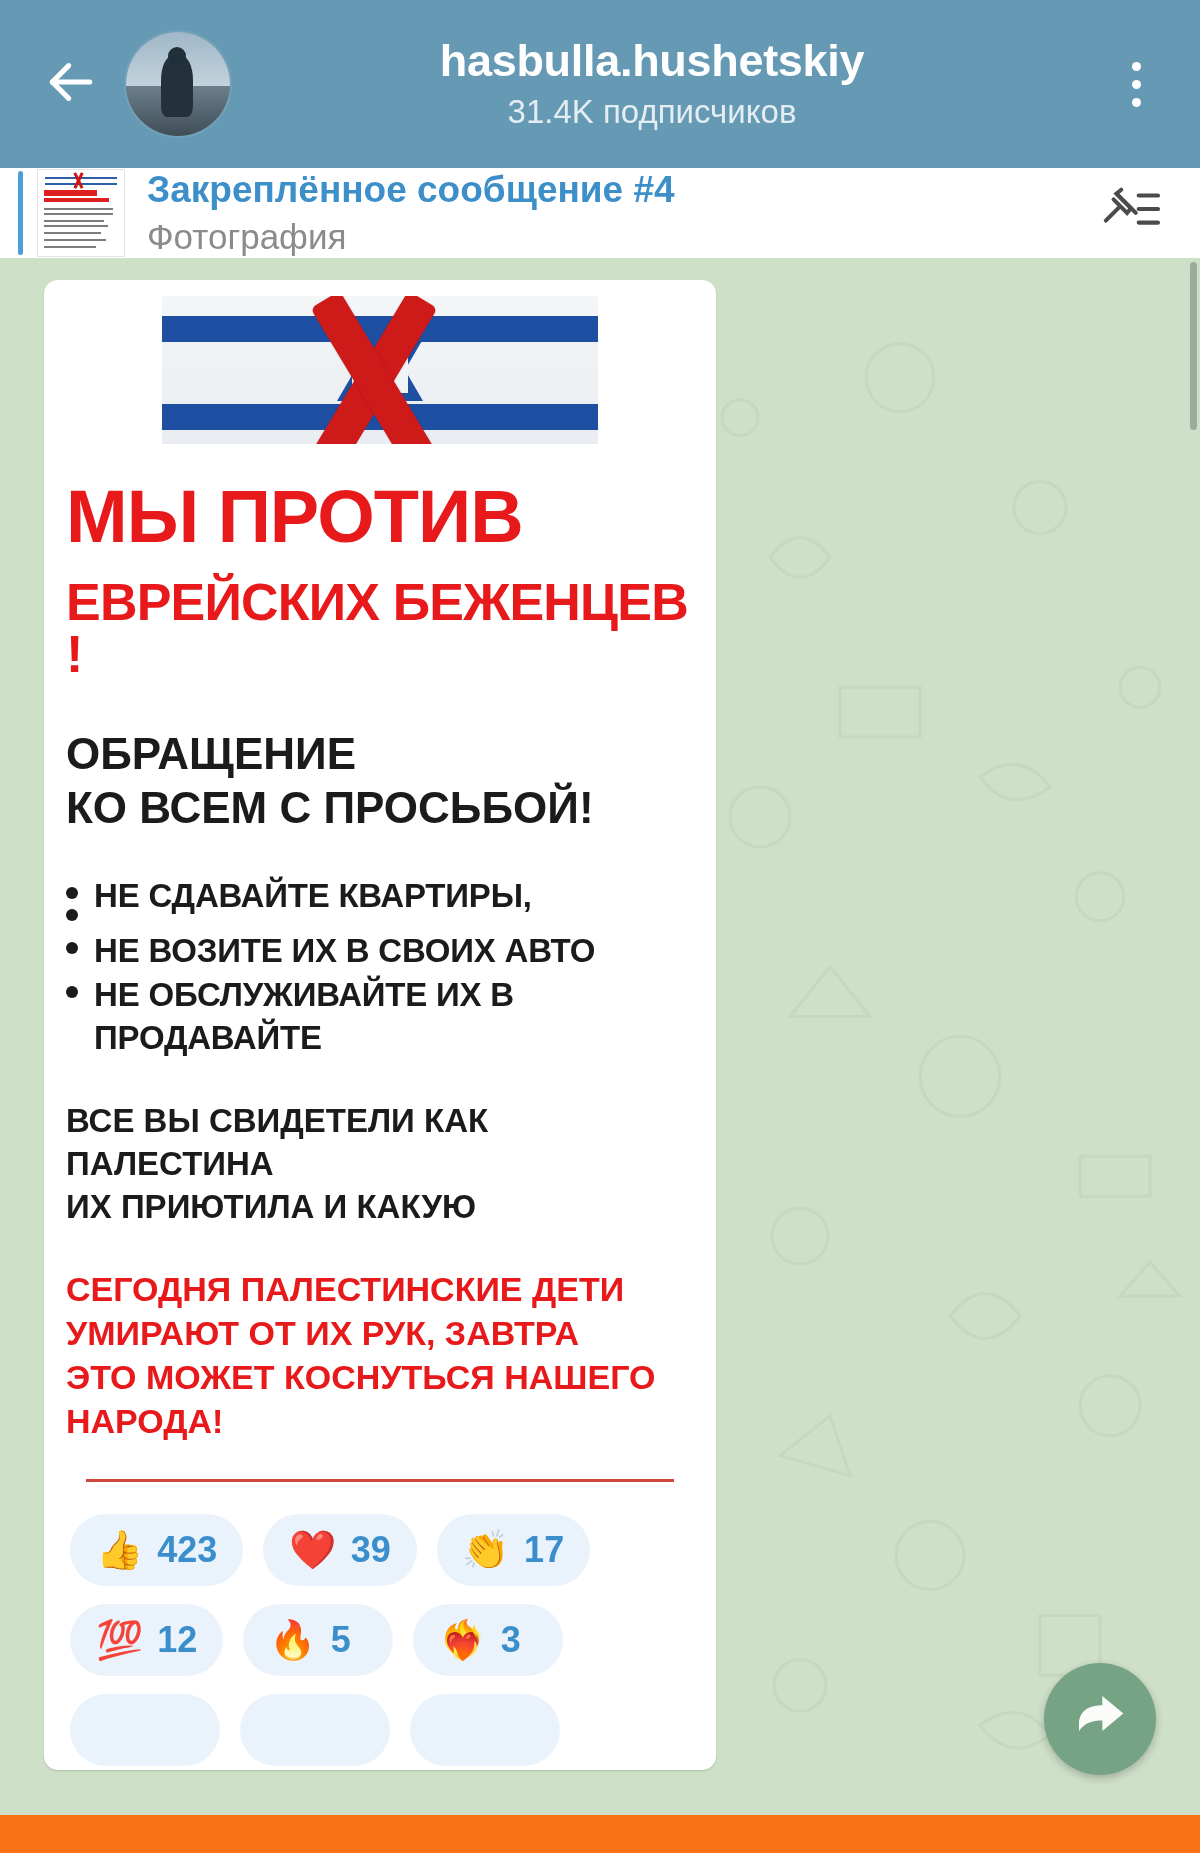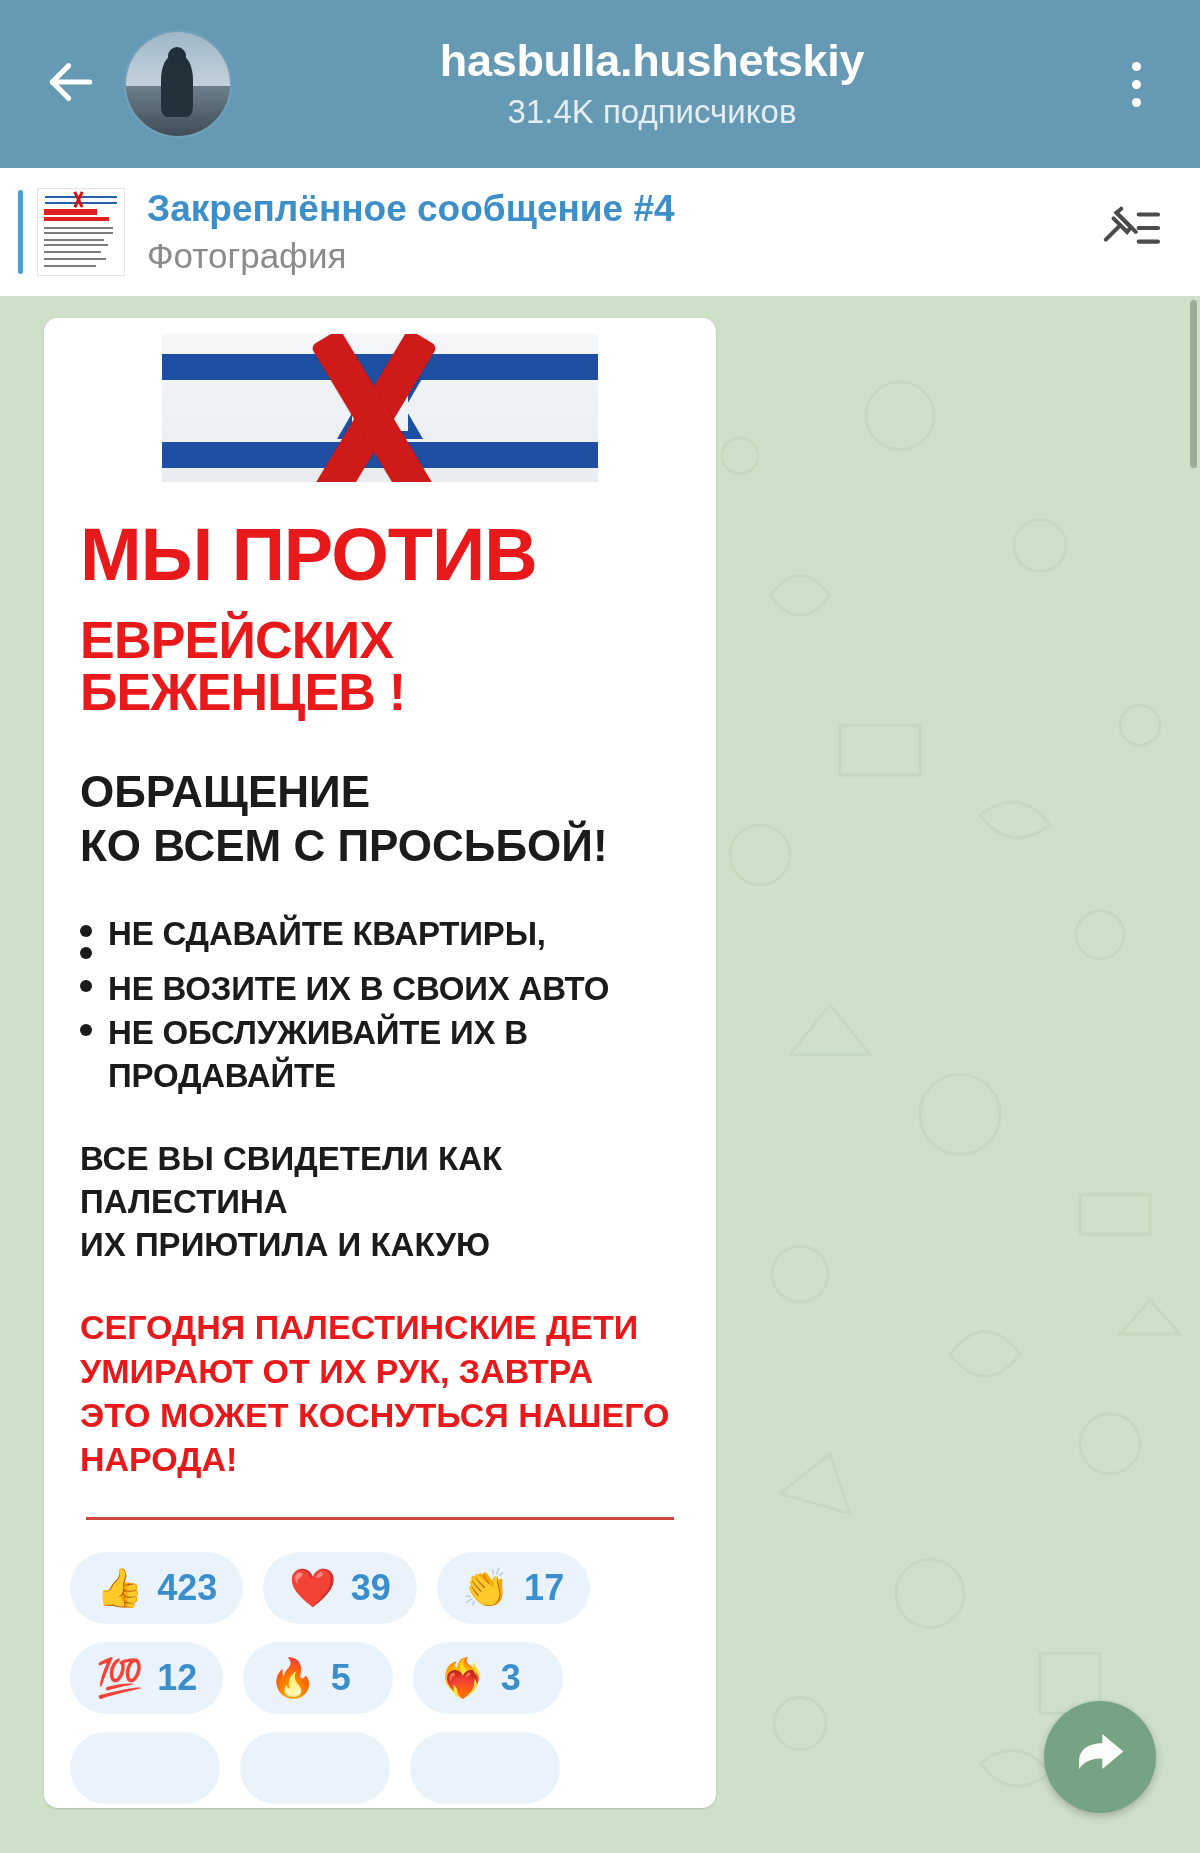--- a/index.html
+++ b/index.html
@@ -87,21 +87,21 @@
     align-items: center; justify-content: center;
     gap: 9px;
     flex: 0 0 auto;
     cursor: pointer;
   }
   .kebab i { width: 9px; height: 9px; border-radius: 50%; background: #ffffff; display:block; }
 
   
   .pinned {
     position: relative;
-    height: 128px;
+    height: 90px;
     background: #ffffff;
     display: flex;
     align-items: center;
     padding: 0 28px 0 18px;
   }
   .pin-accentbar {
     width: 5px;
     height: 84px;
     background: #4aa0d5;
     border-radius: 3px;
@@ -232,21 +232,21 @@
   }
   .red-x { position:absolute; left:72px; top:-10px; width:280px; height:170px; }
   .red-x i {
     position:absolute; left:50%; top:0; width:34px; height:190px;
     background:#cf1a1a; border-radius: 6px;
     box-shadow: 0 0 2px rgba(0,0,0,0.2);
   }
   .red-x i.a { transform: translateX(-50%) rotate(31deg); }
   .red-x i.b { transform: translateX(-50%) rotate(-31deg); }
 
-  .p-pad { padding: 0 36px; }
+  .p-pad { padding: 0 22px; }
   .p-h1 {
     margin-top: 36px;
     color: #e8191b;
     font-size: 74px;
     font-weight: bold;
     letter-spacing: -1px;
     line-height: 1;
   }
   .p-h2 {
     margin-top: 22px;

